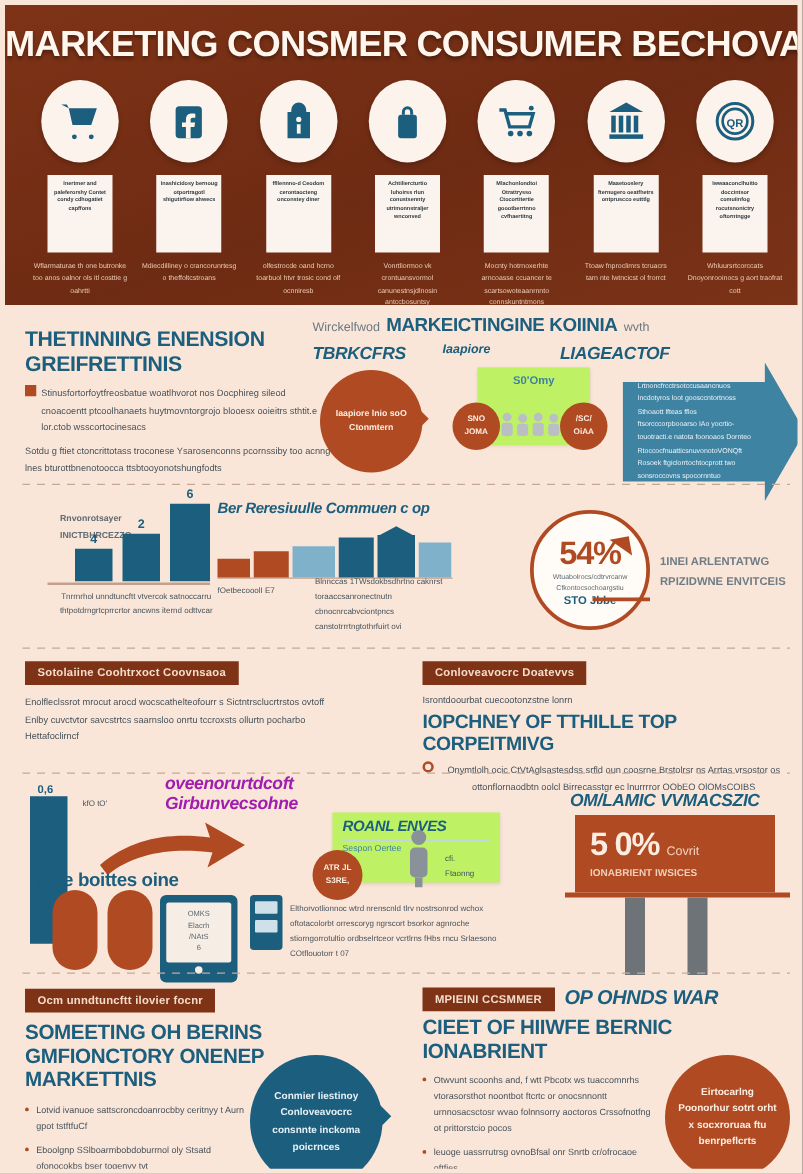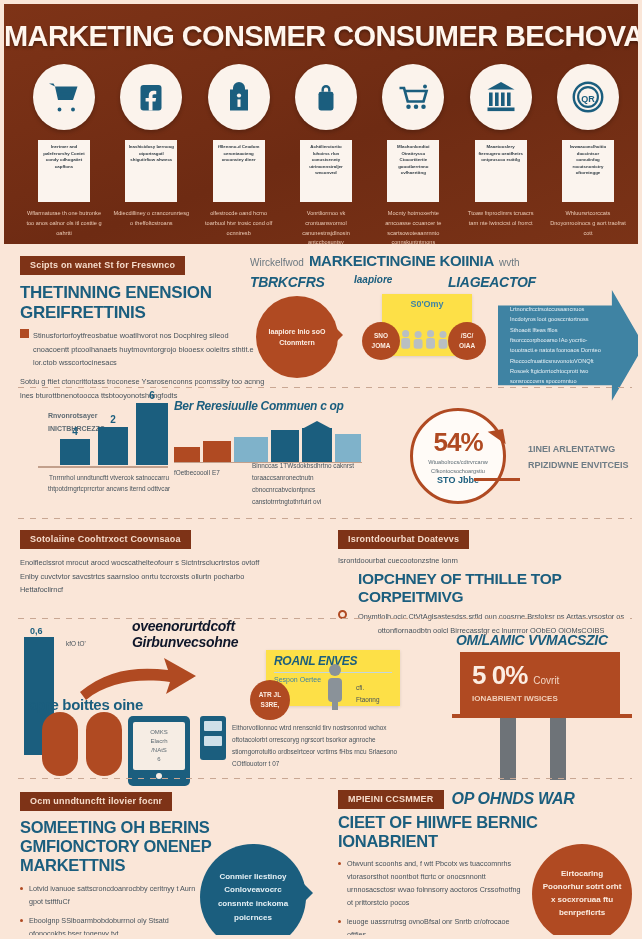--- a/index.html
+++ b/index.html
@@ -136,21 +136,21 @@
   .skyline div { position:relative; }
   .baseline { height:1.5px; background:#C2A08C; }
 
   
   .tail-r:after {
     content:""; position:absolute; right:-10px; top:40%;
     border:10px solid transparent; border-left-color:inherit;
   }
 
   .lbl-blue { color:#1B5E7E; font-size:11px; font-weight:bold; filter:blur(.3px); }
-  .white-card { background:#fde047; box-shadow:0 1px 3px rgba(0,0,0,.12); }
+  .white-card { background:#bef264; box-shadow:0 1px 3px rgba(0,0,0,.12); }
 </style>
 </head>
 <body>
 
 <div class="page">
 
   <div class="header">
     <div class="header-title">MARKETING CONSMER CONSUMER BECHOVATOR</div>
 
     <div class="icon-row">
@@ -240,21 +240,20 @@
         <div class="icon-card">Iwwaaconclhuitio doccintsor comuiinfog rocutsnonictry oftorntngge</div>
         <div class="icon-caption">Whluursrtcorccats Dnoyonrooinocs g aort traofrat cott</div>
       </div>
 
     </div>
   </div>
 
   <div class="band" style="top:240px;height:148px;">
 
     <div style="position:absolute;left:16px;top:10px;width:270px;">
-      <div class="tag">Scipts on wanet St for Freswnco</div>
       <div class="h-blue" style="margin-top:8px;width:240px;">THETINNING ENENSION GREIFRETTINIS</div>
       <div style="display:flex;margin-top:7px;">
         <div style="width:9px;height:9px;background:#B04A22;margin-right:4px;flex:none;"></div>
         <div class="body-txt" style="width:225px;">Stinusfortorfoytfreosbatue woatlhvorot nos Docphireg sileod cnoacoentt ptcoolhanaets huytmovntorgrojo blooesx ooieitrs sthtit.e lor.ctob wsscortocinesacs</div>
       </div>
       <div class="body-txt" style="margin-top:5px;width:245px;">Sotdu g ftiet ctoncrittotass troconese Ysarosenconns pcornssiby too acnng lnes bturottbnenotoocca ttsbtooyonotshungfodts</div>
     </div>
 
     <div style="position:absolute;left:246px;top:8px;width:396px;">
       <div style="display:flex;align-items:baseline;gap:5px;">
@@ -340,21 +339,21 @@
         </div>
         <div style="width:26px;height:28px;background:#7FB2CA;"></div>
       </div>
       <div class="baseline" style="width:188px;"></div>
       <div style="display:flex;gap:8px;margin-top:4px;">
         <div class="body-txt tiny" style="width:72px;">fOetbecooolI E7</div>
       </div>
     </div>
     <div class="body-txt tiny" style="position:absolute;left:248px;top:68px;width:122px;">Blnnccas 1TWsdokbsdhrtno caknrst toraaccsanronectnutn cbnocnrcabvciontpncs canstotrrrtngtothrfuirt ovi</div>
 
-    <div class="pct-circle" style="position:absolute;left:406px;top:16px;width:96px;height:96px;">
+    <div class="pct-circle" style="position:absolute;left:420px;top:16px;width:96px;height:96px;">
       <div class="pct-big">54%</div>
       <div class="pct-sub" style="width:74px;">Wtuabolrocs/cdtrvrcanw Cfkontocsochoargstiu</div>
       <div class="pct-sub2">STO Jbbe</div>
     </div>
     <div style="position:absolute;left:488px;top:26px;width:0;height:0;border:11px solid transparent;border-bottom-color:#B04A22;transform:rotate(35deg);"></div>
 
     <div style="position:absolute;left:524px;top:52px;">
       <div style="color:#6E7C85;font-size:9px;font-weight:bold;filter:blur(.3px);">1INEI ARLENTATWG</div>
       <div style="color:#6E7C85;font-size:9px;font-weight:bold;margin-top:6px;filter:blur(.3px);">RPIZIDWNE ENVITCEIS</div>
     </div>
@@ -363,43 +362,43 @@
     <div class="divider" style="top:126px;"></div>
   </div>
 
   <div class="band" style="top:518px;height:100px;">
     <div style="position:absolute;left:16px;top:6px;width:300px;">
       <div class="tag">Sotolaiine Coohtrxoct Coovnsaoa</div>
       <div class="body-txt" style="margin-top:7px;width:250px;">Enolfleclssrot mrocut arocd wocscathelteofourr s Sictntrsclucrtrstos ovtoff Enlby cuvctvtor savcstrtcs saarnsloo onrtu tccroxsts ollurtn pocharbo Hettafoclirncf</div>
     </div>
 
     <div style="position:absolute;left:334px;top:6px;width:296px;">
-      <div class="tag">Isrontdoourbat Doatevvs</div>
+      <div class="tag">Conloveavocrc Doatevvs</div>
       <div class="body-txt" style="margin-top:5px;">Isrontdoourbat cuecootonzstne lonrn</div>
-      <div class="h-blue" style="font-size:15.5px;margin-top:2px;margin-left:20px;">IOPCHNEY OF TTHILLE TOP CORPEITMIVG</div>
+      <div class="h-blue" style="font-size:15.5px;margin-top:2px;">IOPCHNEY OF TTHILLE TOP CORPEITMIVG</div>
       <div style="display:flex;margin-top:5px;text-align:center;">
         <div style="width:9px;height:9px;border:2px solid #B04A22;border-radius:50%;margin-right:4px;flex:none;"></div>
         <div class="body-txt" style="width:280px;">Onymtlolh ocic CtVtAglsastesdss srfld oun coosrne Brstolrsr ns Arrtas vrsostor os ottonflornaodbtn oolcl Birrecasstgr ec lnurrrror OObEO OlOMsCOIBS</div>
       </div>
     </div>
     <div class="divider" style="top:96px;"></div>
   </div>
 
   <div class="band" style="top:600px;height:178px;">
 
     <div style="position:absolute;left:20px;top:22px;">
       <div class="lbl-blue" style="font-size:9px;margin-left:6px;">0,6</div>
       <div style="width:30px;height:118px;background:#1B5E7E;margin-top:1px;"></div>
     </div>
     <div class="body-txt tiny" style="position:absolute;left:62px;top:34px;">kfO tO'</div>
 
     <svg style="position:absolute;left:74px;top:52px;width:120px;height:46px;" viewBox="0 0 120 46">
       <path d="M2 36 C28 14 58 10 90 14 L86 2 118 20 88 38 92 26 C60 22 30 26 8 44 Z" fill="#B04A22"></path>
     </svg>
-    <div class="h-blue sm" style="position:absolute;left:128px;top:14px;width:160px;color:#0f172a;">oveenorurtdcoft Girbunvecsohne</div>
+    <div class="h-blue sm" style="position:absolute;left:128px;top:14px;width:160px;color:#a21caf;">oveenorurtdcoft Girbunvecsohne</div>
     <div class="h-blue" style="position:absolute;left:24px;top:92px;width:180px;font-size:15px;">apre boittes oine</div>
 
     <div style="position:absolute;left:38px;top:108px;width:36px;height:64px;background:#B04A22;border-radius:18px;"></div>
     <div style="position:absolute;left:82px;top:108px;width:36px;height:64px;background:#B04A22;border-radius:18px;"></div>
 
     <div style="position:absolute;left:124px;top:112px;width:62px;height:70px;background:#1B5E7E;border-radius:5px;padding:6px 5px;">
       <div style="background:#F6EDE4;height:48px;border-radius:2px;display:flex;flex-direction:column;align-items:center;justify-content:center;font-size:6px;color:#5E6B73;line-height:1.5;filter:blur(.3px);">
         <div>OMKS</div>
         <div>Elacrh</div>
         <div>/NAtS</div>

